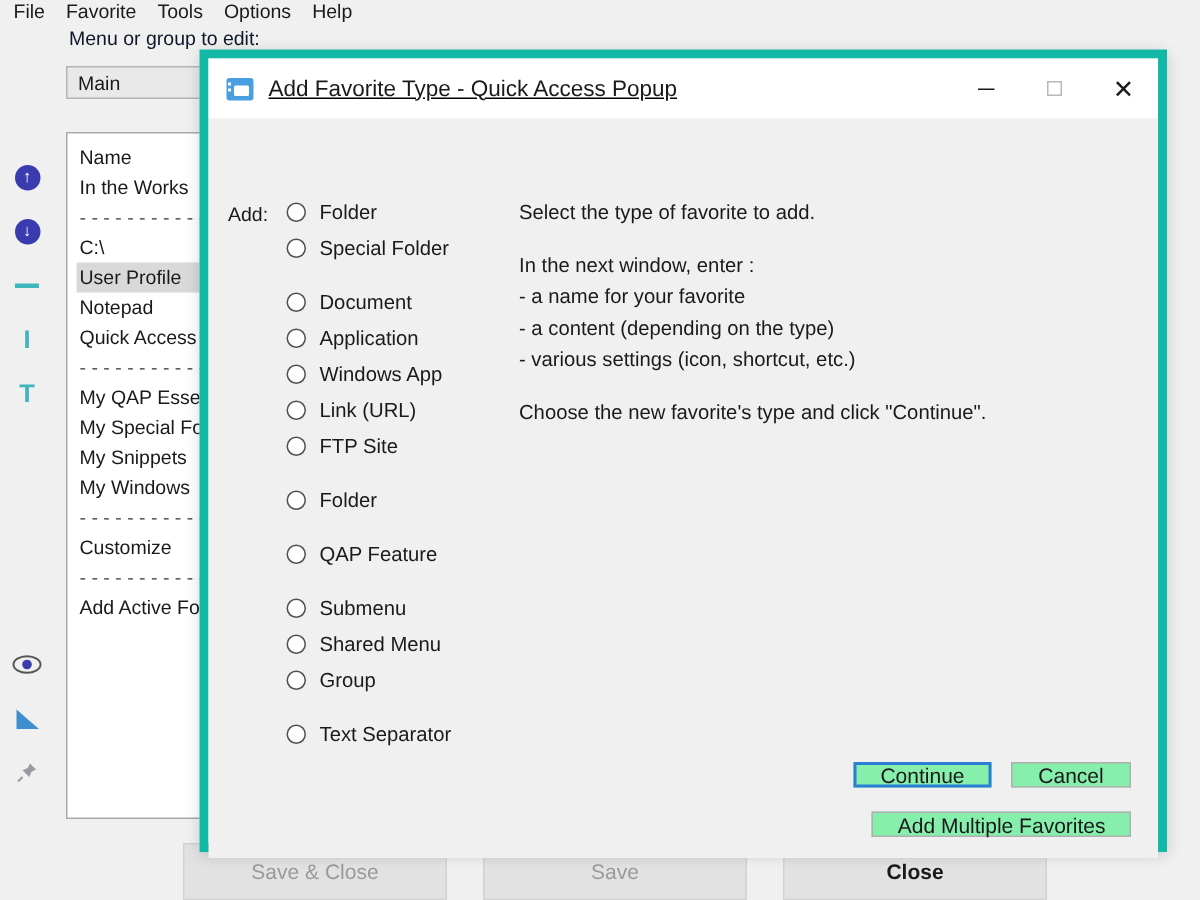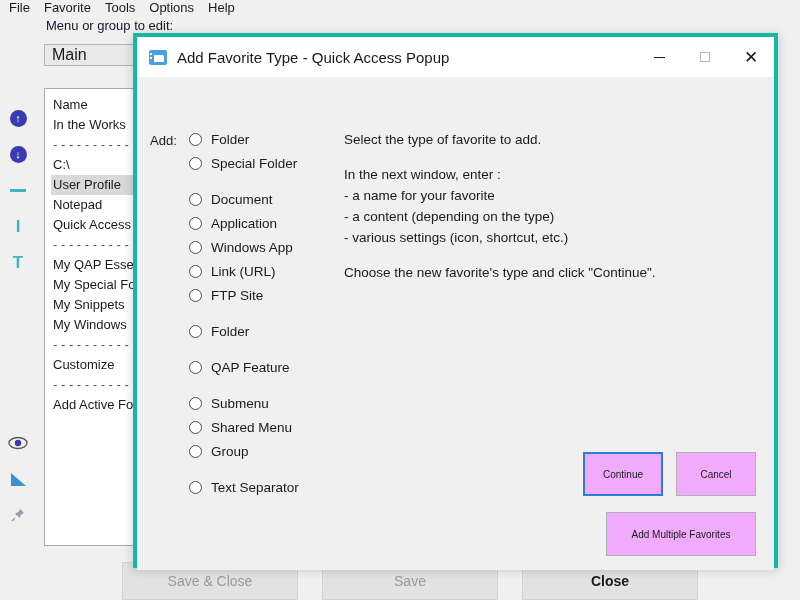--- a/index.html
+++ b/index.html
@@ -50,21 +50,21 @@
     position: absolute;
     left: 44px; top: 44px;
     width: 260px; height: 22px;
     background: #e9e9e9;
     border: 1px solid #b4b4b4;
     box-sizing: border-box;
     display: flex;
     align-items: center;
   }
   .menu-combo span {
-    font-size: 16px;
+    font-size: 13px;
     color: #1a1a1a;
     padding-left: 7px;
   }
 
   
   .side-toolbar {
     position: absolute;
     left: 0; top: 100px;
     width: 36px;
     display: flex;
@@ -154,23 +154,24 @@
     color: #9a9a9a;
     font-weight: normal;
   }
 
   
   .dialog {
     position: absolute;
     left: 133px; top: 33px;
     width: 645px; height: 535px;
     background: #f0f0f0;
-    border: 4px solid #14b8a6;
+    border: 6px solid #14b8a6;
     box-sizing: border-box;
     box-shadow: 0 2px 10px rgba(0,0,0,0.18);
+    text-decoration: underline;
   }
   .titlebar {
     height: 40px;
     background: #ffffff;
     display: flex;
     align-items: center;
     position: relative;
   }
   .title-icon {
     margin-left: 12px;
@@ -292,27 +293,27 @@
     display: flex;
     flex-direction: column;
     align-items: flex-end;
     gap: 16px;
   }
   .dlg-row {
     display: flex;
     gap: 13px;
   }
   .dlg-btn {
-    height: 44px;
+    height: 17px;
     min-width: 80px;
     padding: 0 16px;
-    background: #f0abfc;
+    background: #86efac;
     border: 1px solid #b0b0b0;
     box-sizing: border-box;
-    font-size: 10px;
+    font-size: 14px;
     color: #1a1a1a;
     display: flex;
     align-items: center;
     justify-content: center;
     white-space: nowrap;
     font-family: "Liberation Sans", sans-serif;
   }
   .dlg-btn.focused {
     border: 2px solid #2a7fd4;
   }

